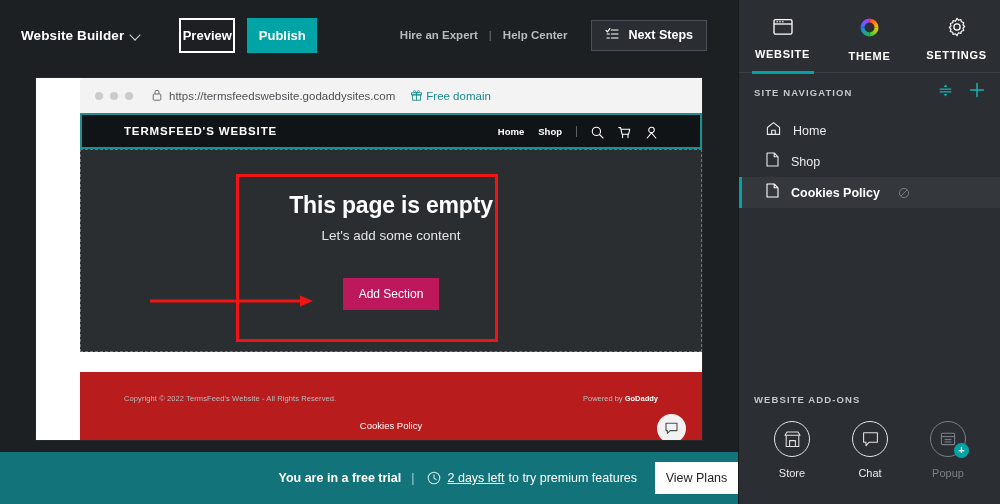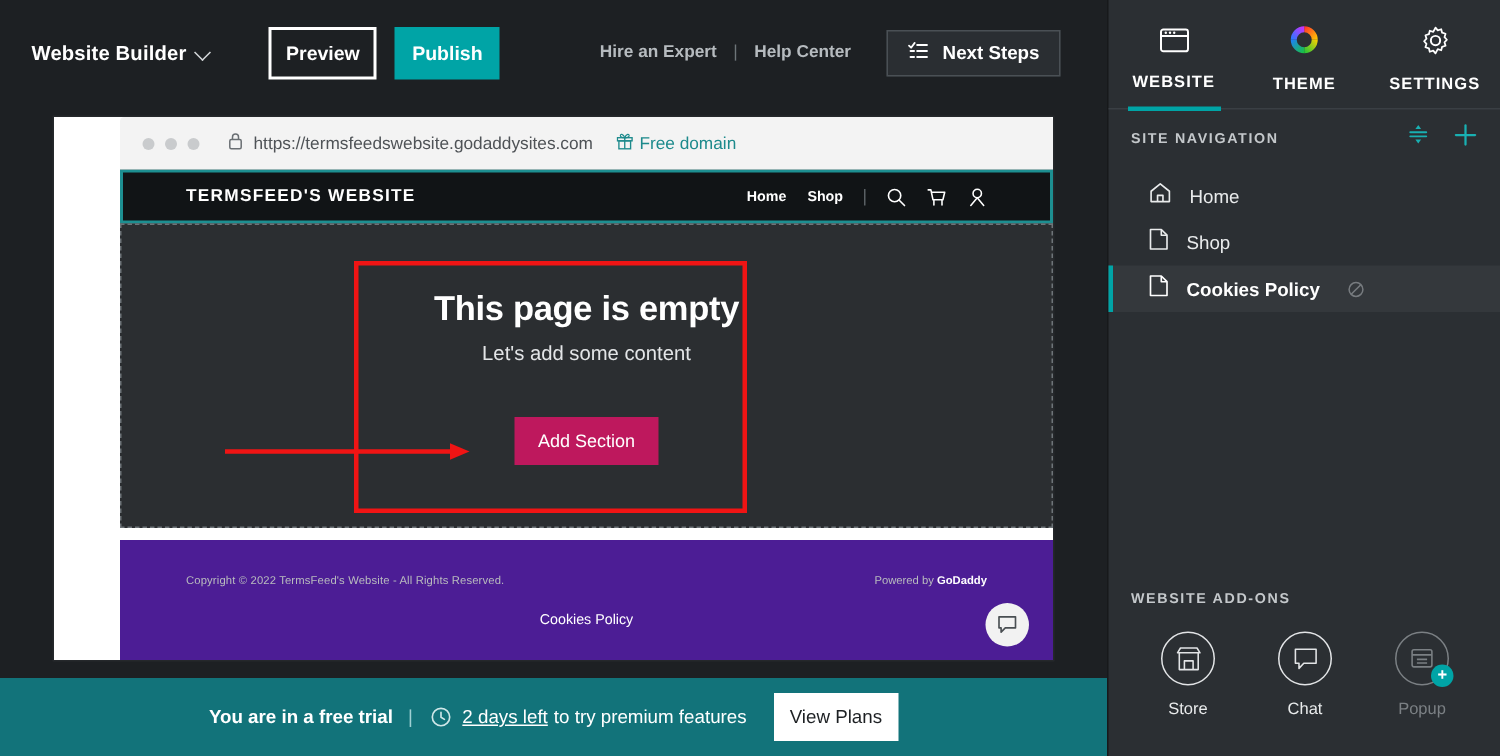--- a/index.html
+++ b/index.html
@@ -32,21 +32,21 @@
   .caret {
     width:9px; height:9px; position:relative; display:inline-block;
   }
   .caret::after{
     content:""; position:absolute; left:0; top:0;
     width:7px; height:7px; border-right:1.4px solid #d6d9db; border-bottom:1.4px solid #d6d9db;
     transform:rotate(45deg);
   }
   .btn-preview {
     margin-left:39px;
-    width:72px; height:35px;
+    width:56px; height:35px;
     border:2px solid #ffffff; background:transparent; color:#fff;
     font-family:inherit; font-size:13px; font-weight:bold;
     display:flex; align-items:center; justify-content:center;
     cursor:pointer;
   }
   .btn-publish {
     margin-left:12px;
     width:70px; height:35px;
     background:#00a4a6; color:#fff; border:none;
     font-family:inherit; font-size:13px; font-weight:bold;
@@ -124,21 +124,21 @@
   .btn-add-section {
     margin-top:35px;
     background:#be185d; color:#fff; border:none;
     width:96px; height:32px; font-family:inherit;
     font-size:12px; font-weight:normal; cursor:pointer;
   }
 
   .site-spacer { height:8px; background:#ffffff; }
 
   .site-footer {
-    background:#4c1d95; height:80px; position:relative;
+    background:#b91c1c; height:80px; position:relative;margin-top:12px;
   }
   .copyright {
     position:absolute; left:44px; top:22px;
     font-size:7.5px; color:#b9bcbe; letter-spacing:.1px;
   }
   .powered {
     position:absolute; right:44px; top:22px;
     font-size:7.5px; color:#b9bcbe;
   }
   .powered b { color:#fff; font-weight:bold; }
@@ -158,21 +158,21 @@
   .anno-box {
     position:absolute; left:236px; top:174px; width:262px; height:168px;
     border:3px solid #f01414; pointer-events:none;
   }
   .anno-arrow { position:absolute; left:150px; top:294px; width:165px; height:14px; pointer-events:none;}
 
   
   .trial {
     position:absolute; left:0; bottom:0; width:738px; height:52px;
     background:#12737a;
-    display:flex; align-items:center; justify-content:center; gap:0;
+    display:flex; align-items:center; justify-content:flex-end; gap:0;
   }
   .trial-strong { font-size:12.5px; font-weight:bold; color:#fff; }
   .trial-sep { color:#9fd0d3; margin:0 10px; font-size:12.5px; }
   .trial-days {
     font-size:12.5px; color:#fff; text-decoration:underline; font-weight:400; cursor:pointer;
   }
   .trial-rest { font-size:12.5px; color:#fff; margin-left:4px; }
   .btn-viewplans {
     margin-left:18px; width:83px; height:32px;
     background:#fff; color:#1d2023; border:none;

